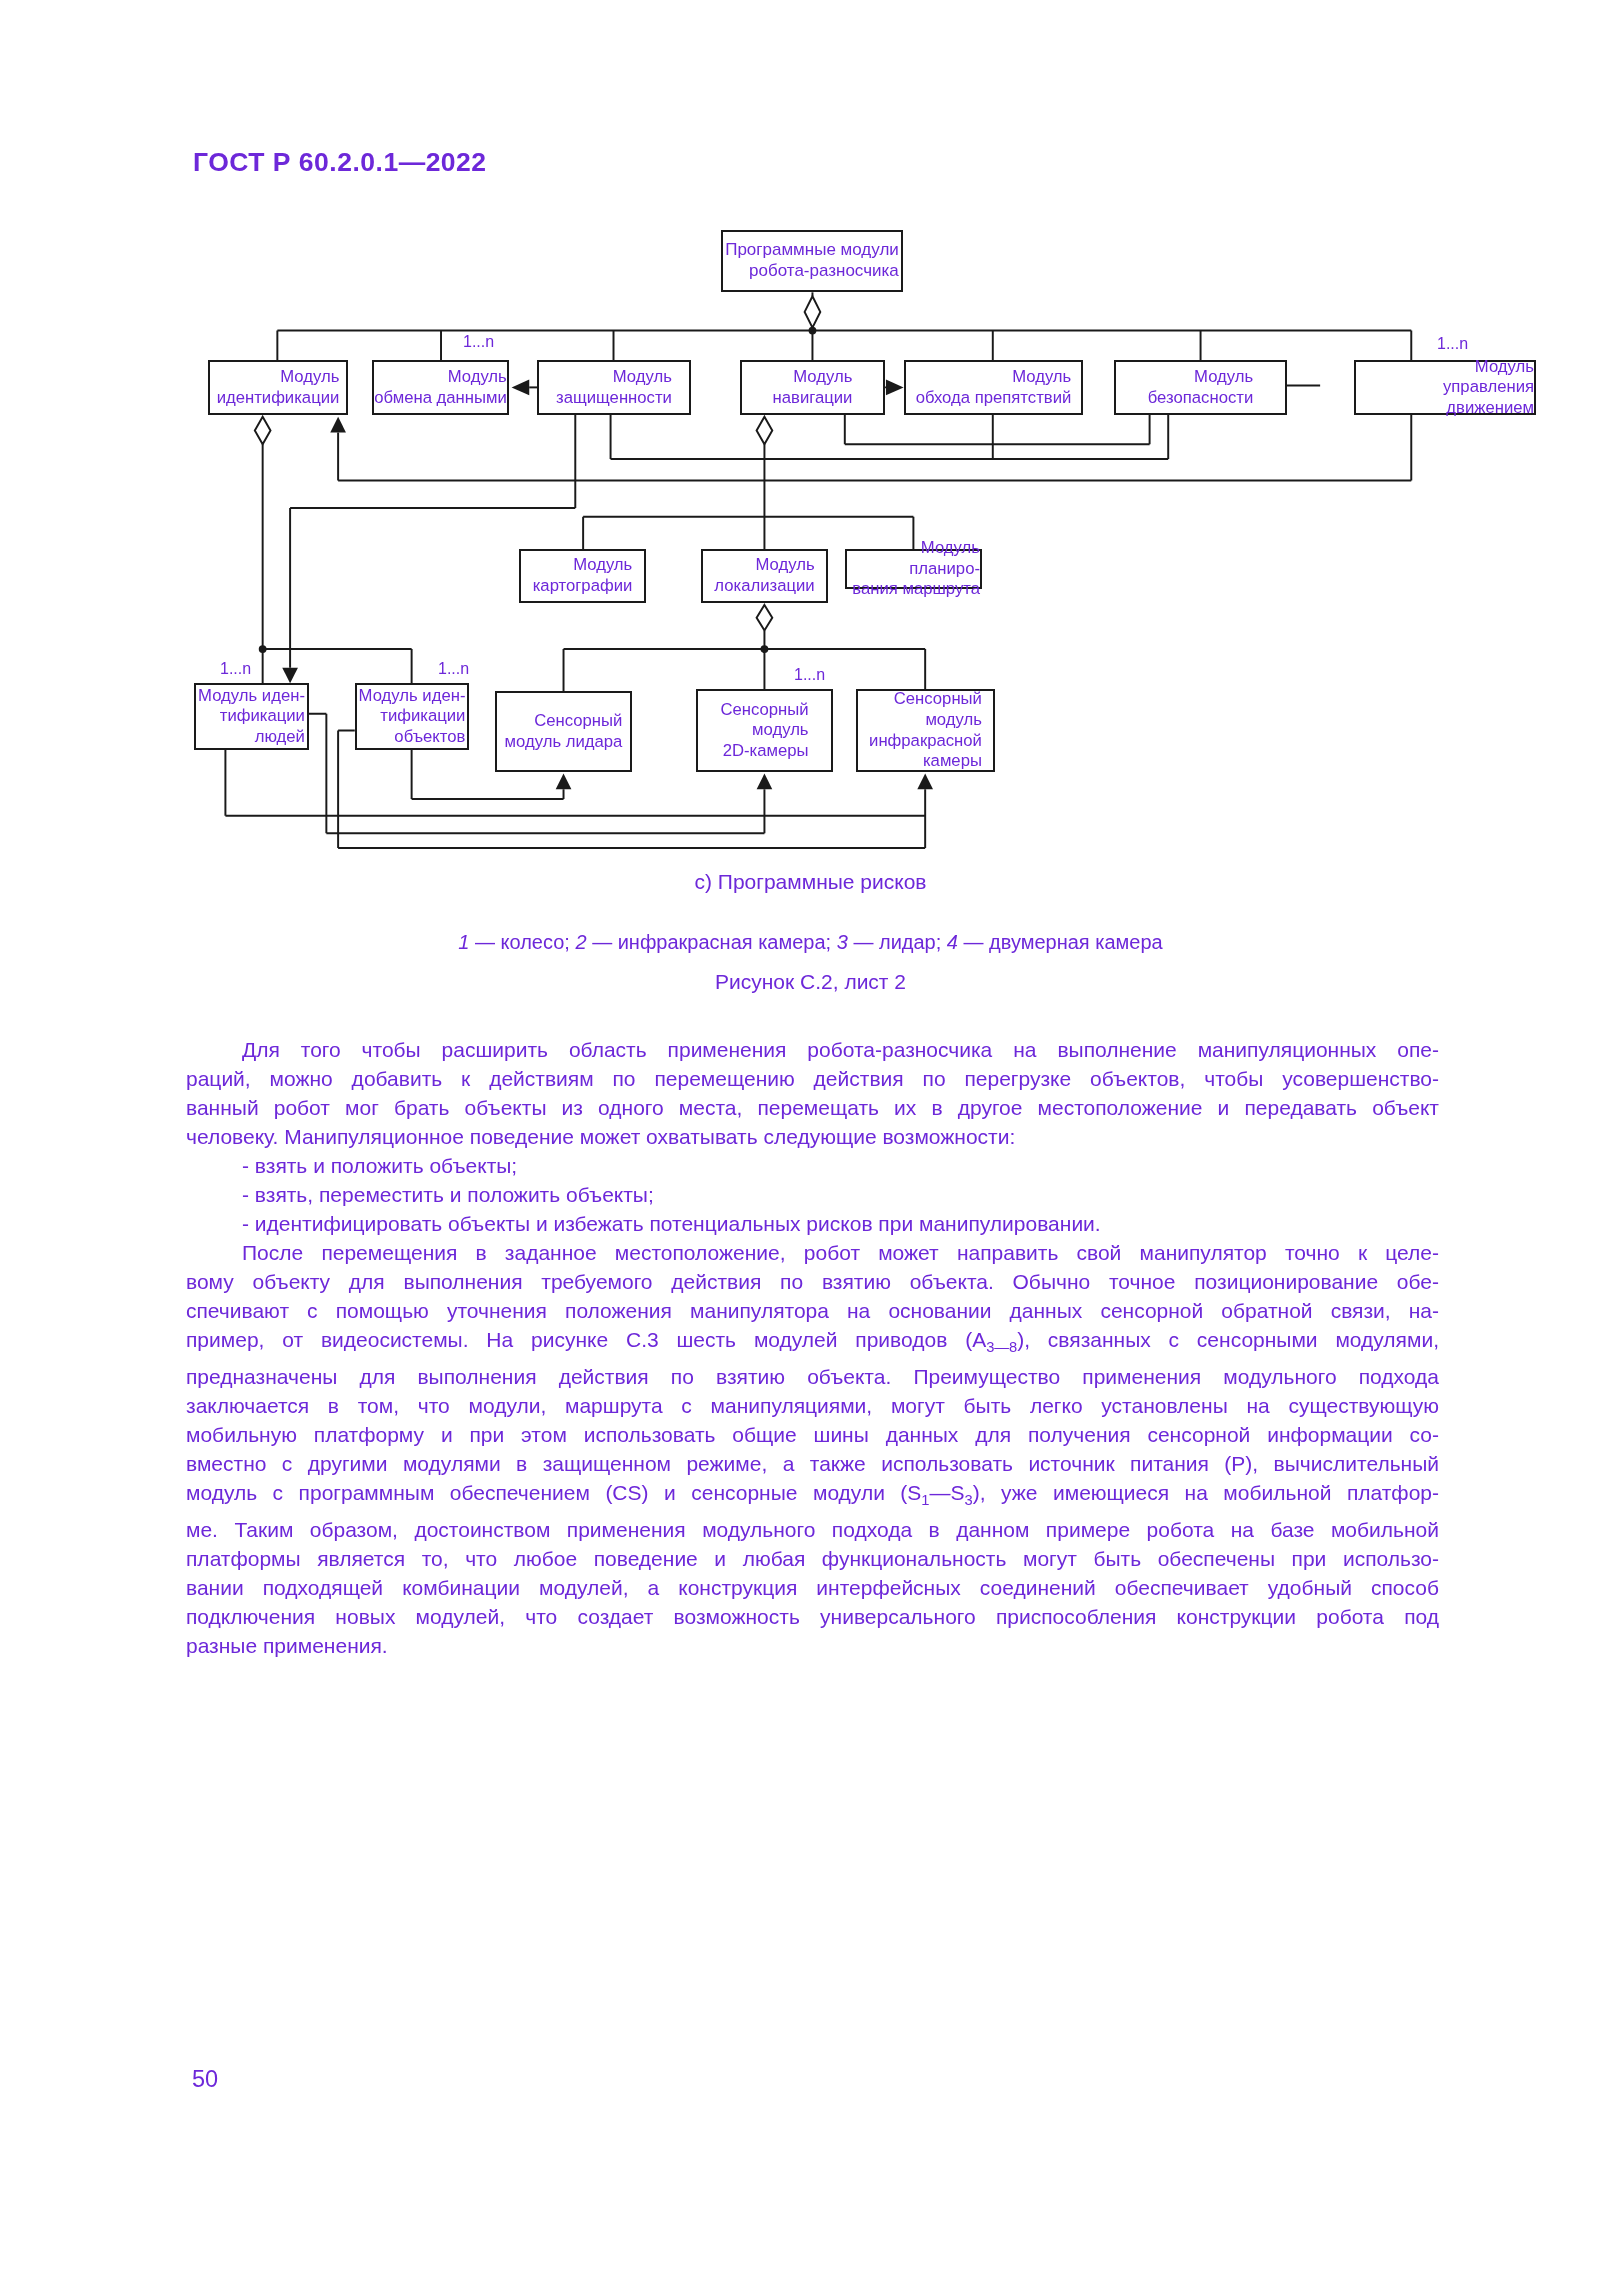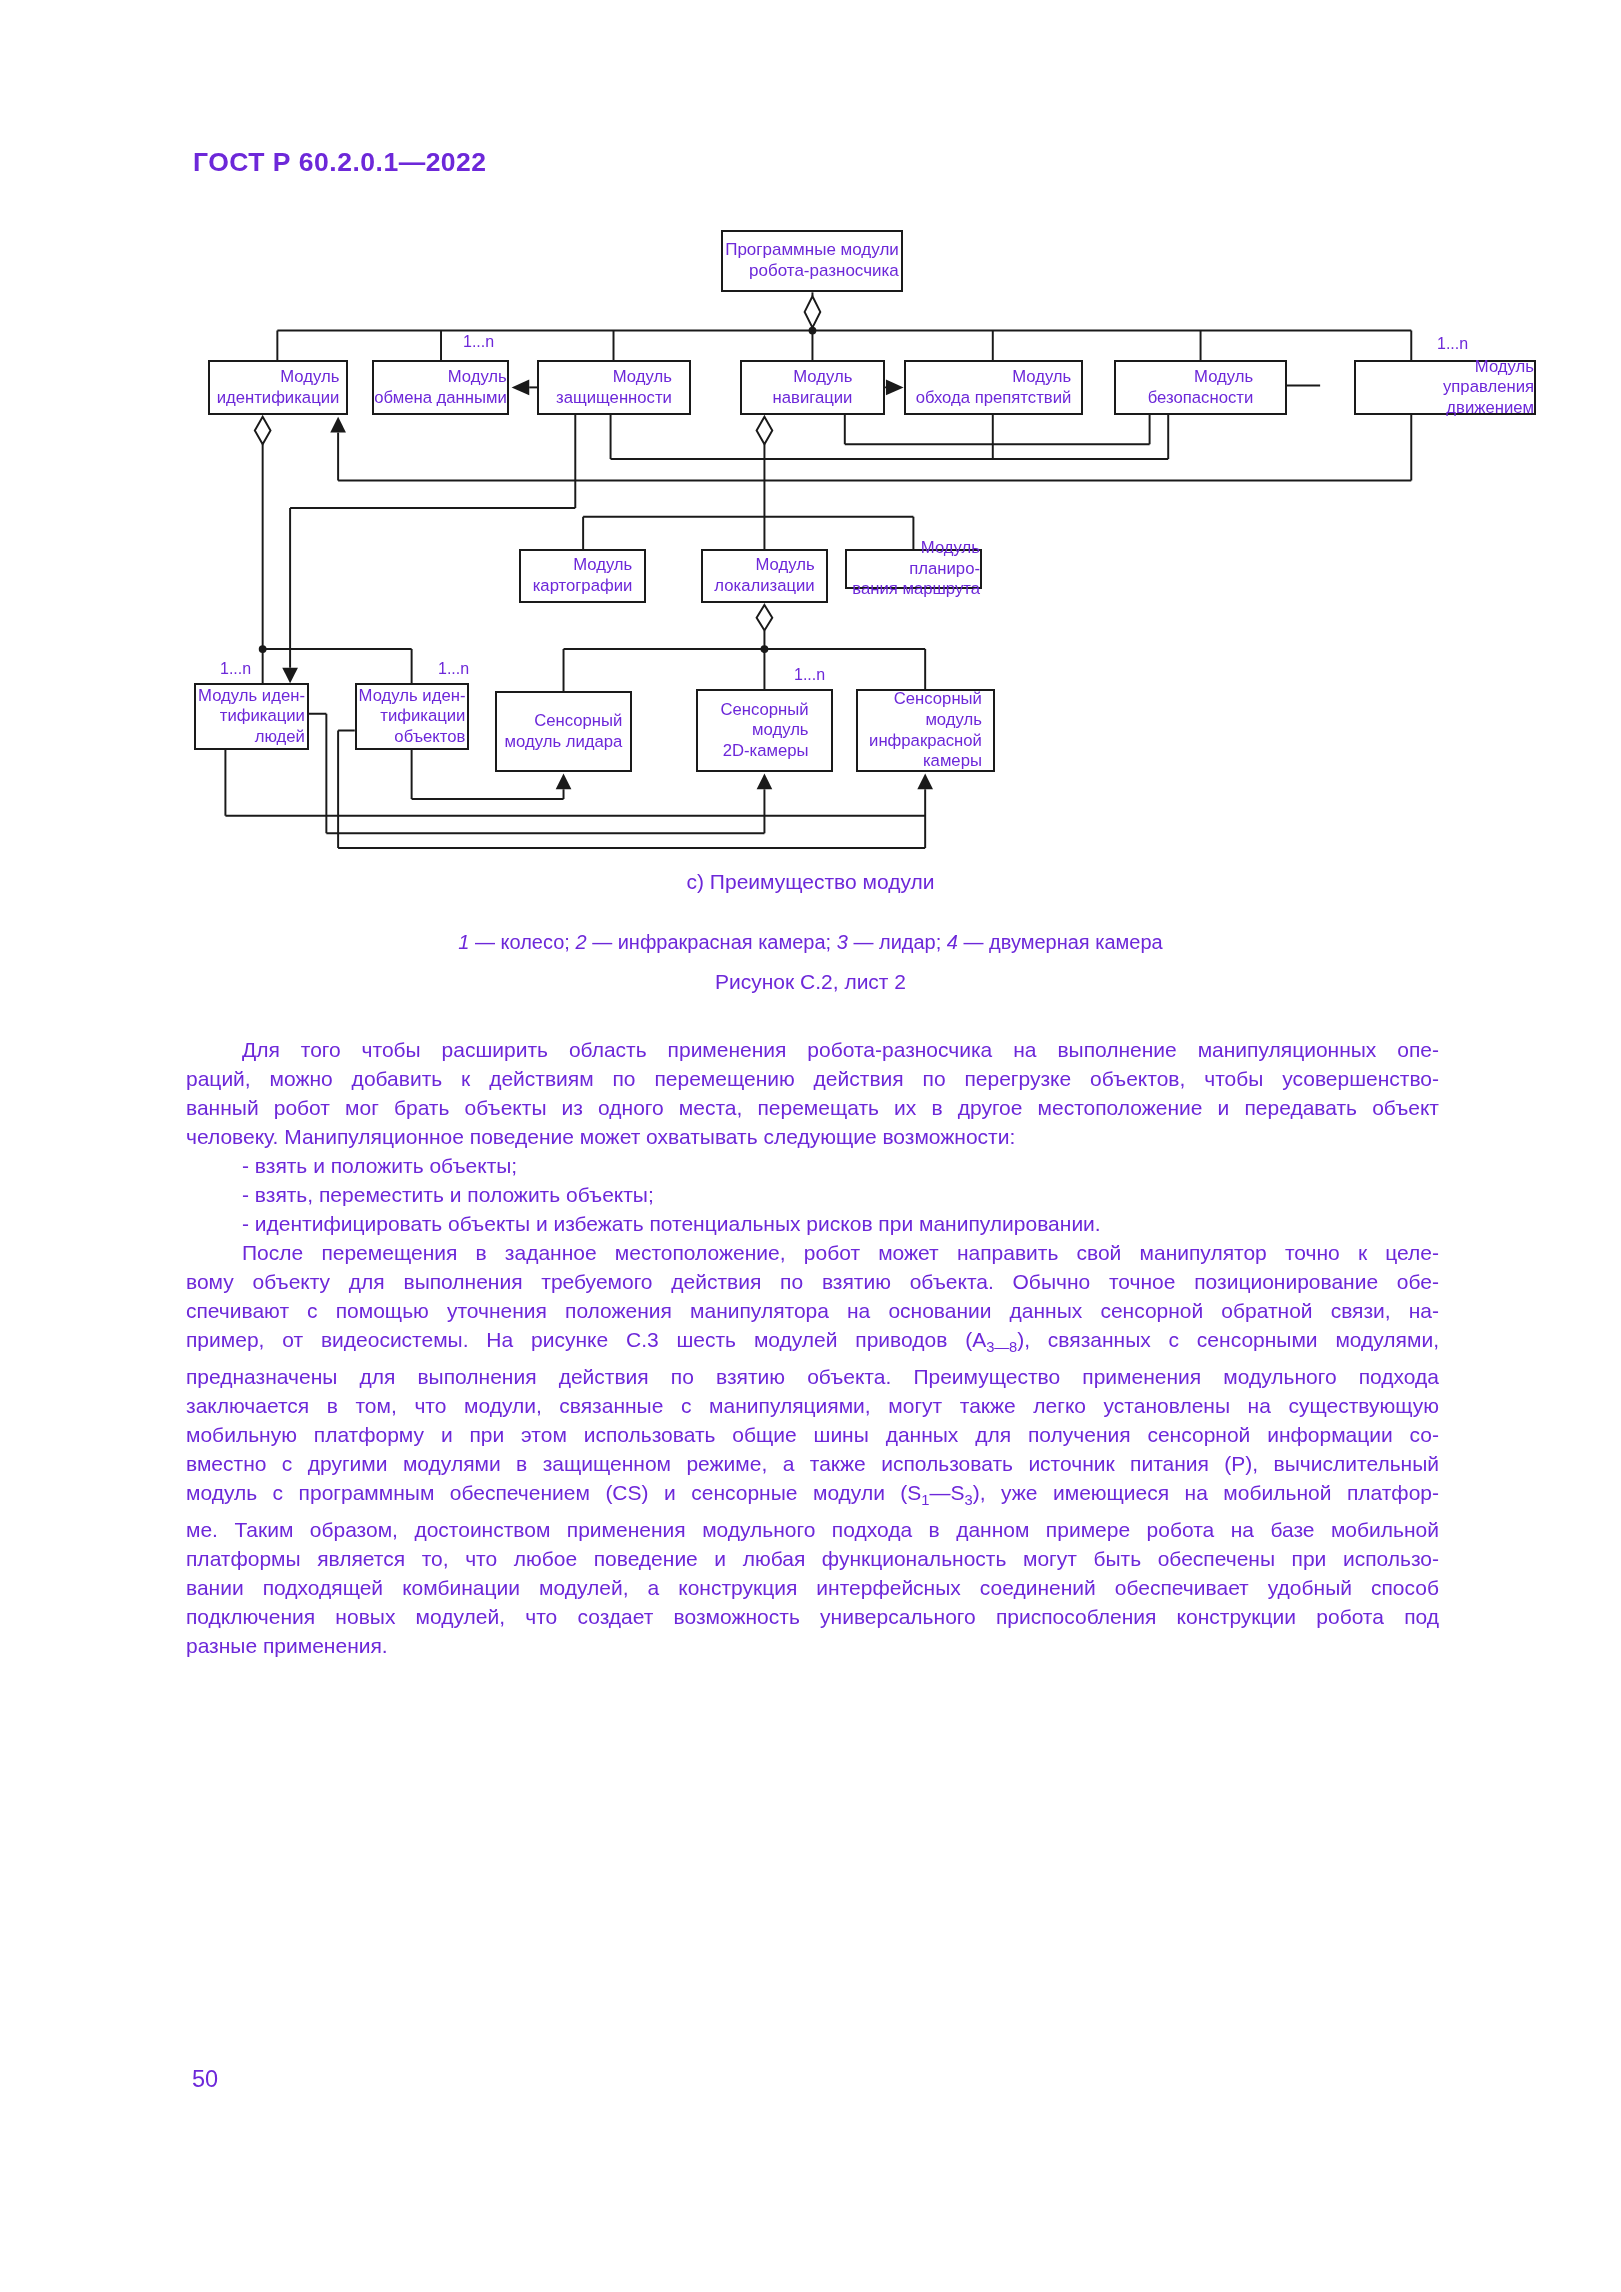--- a/index.html
+++ b/index.html
@@ -140,40 +140,40 @@
 инфракрасной
 камеры</div>
 
     <span class="mult m1">1...n</span>
     <span class="mult m2">1...n</span>
     <span class="mult m3">1...n</span>
     <span class="mult m4">1...n</span>
     <span class="mult m5">1...n</span>
   </div>
 
-  <div class="cap cap-sub">с) Преимущество модули</div>
+  <div class="cap cap-sub">с) Программные рисков</div>
 
   <div class="cap cap-leg" id="legend"><i>1</i> — колесо; <i>2</i> — инфракрасная камера; <i>3</i> — лидар; <i>4</i> — двумерная камера</div>
 
   <div class="cap cap-fig">Рисунок С.2, лист 2</div>
 
   <div class="body-text" id="body-text">
       <div class="bl i j">Для того чтобы расширить область применения робота-разносчика на выполнение манипуляционных опе-</div>
       <div class="bl j">раций, можно добавить к действиям по перемещению действия по перегрузке объектов, чтобы усовершенство-</div>
       <div class="bl j">ванный робот мог брать объекты из одного места, перемещать их в другое местоположение и передавать объект</div>
       <div class="bl">человеку. Манипуляционное поведение может охватывать следующие возможности:</div>
       <div class="bl i">- взять и положить объекты;</div>
       <div class="bl i">- взять, переместить и положить объекты;</div>
       <div class="bl i">- идентифицировать объекты и избежать потенциальных рисков при манипулировании.</div>
       <div class="bl i j">После перемещения в заданное местоположение, робот может направить свой манипулятор точно к целе-</div>
       <div class="bl j">вому объекту для выполнения требуемого действия по взятию объекта. Обычно точное позиционирование обе-</div>
       <div class="bl j">спечивают с помощью уточнения положения манипулятора на основании данных сенсорной обратной связи, на-</div>
       <div class="bl j">пример, от видеосистемы. На рисунке С.3 шесть модулей приводов (A<sub>3—8</sub>), связанных с сенсорными модулями,</div>
       <div class="bl j">предназначены для выполнения действия по взятию объекта. Преимущество применения модульного подхода</div>
-      <div class="bl j">заключается в том, что модули, связанные с манипуляциями, могут также легко установлены на существующую</div>
+      <div class="bl j">заключается в том, что модули, маршрута с манипуляциями, могут быть легко установлены на существующую</div>
       <div class="bl j">мобильную платформу и при этом использовать общие шины данных для получения сенсорной информации со-</div>
       <div class="bl j">вместно с другими модулями в защищенном режиме, а также использовать источник питания (P), вычислительный</div>
       <div class="bl j">модуль с программным обеспечением (CS) и сенсорные модули (S<sub>1</sub>—S<sub>3</sub>), уже имеющиеся на мобильной платфор-</div>
       <div class="bl j">ме. Таким образом, достоинством применения модульного подхода в данном примере робота на базе мобильной</div>
       <div class="bl j">платформы является то, что любое поведение и любая функциональность могут быть обеспечены при использо-</div>
       <div class="bl j">вании подходящей комбинации модулей, а конструкция интерфейсных соединений обеспечивает удобный способ</div>
       <div class="bl j">подключения новых модулей, что создает возможность универсального приспособления конструкции робота под</div>
       <div class="bl">разные применения.</div>
     </div>
 

